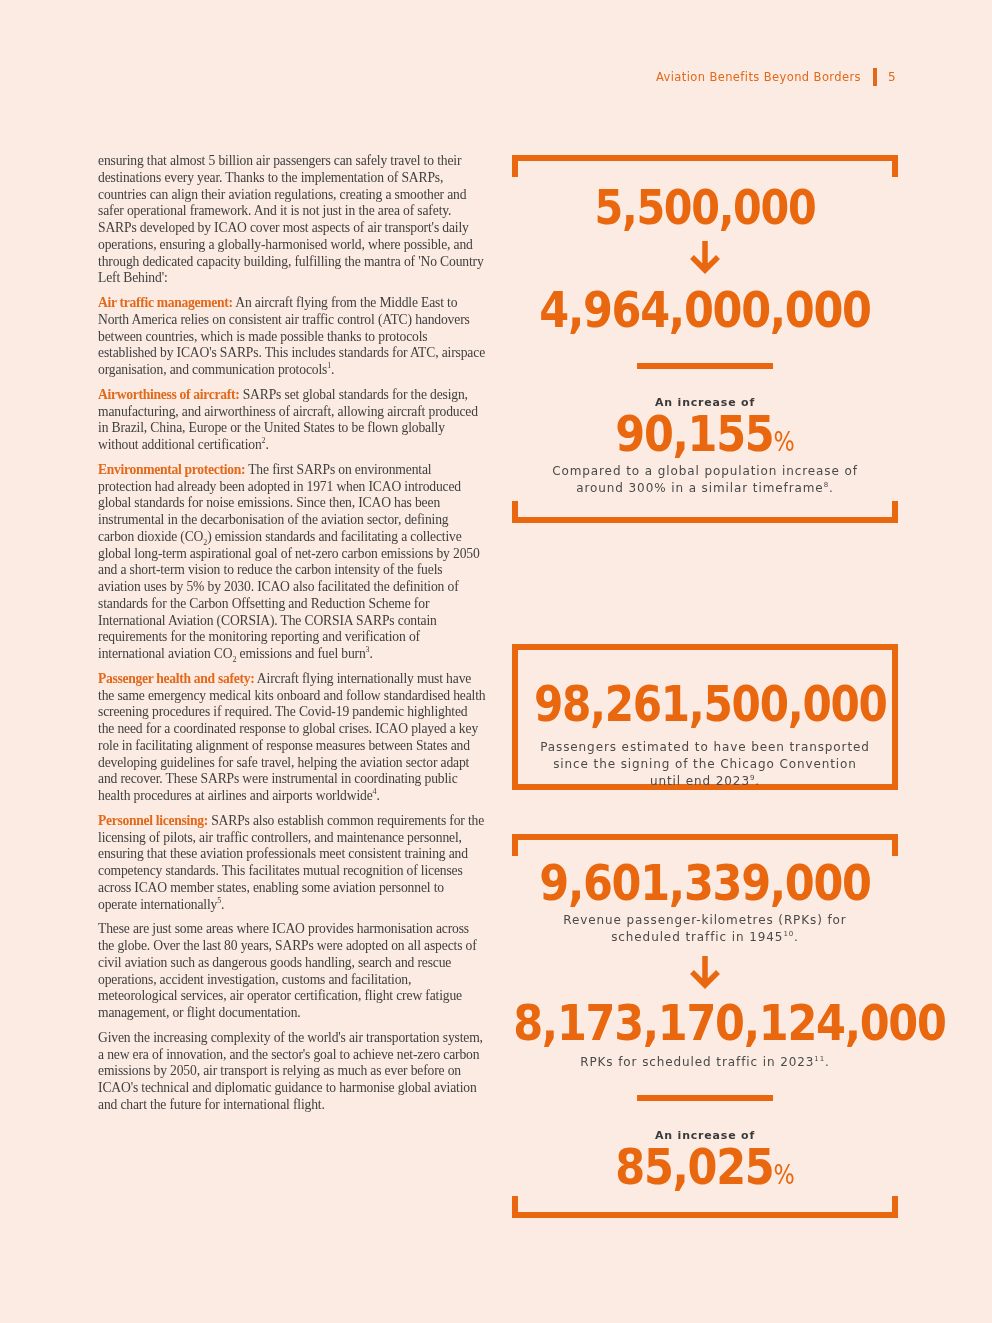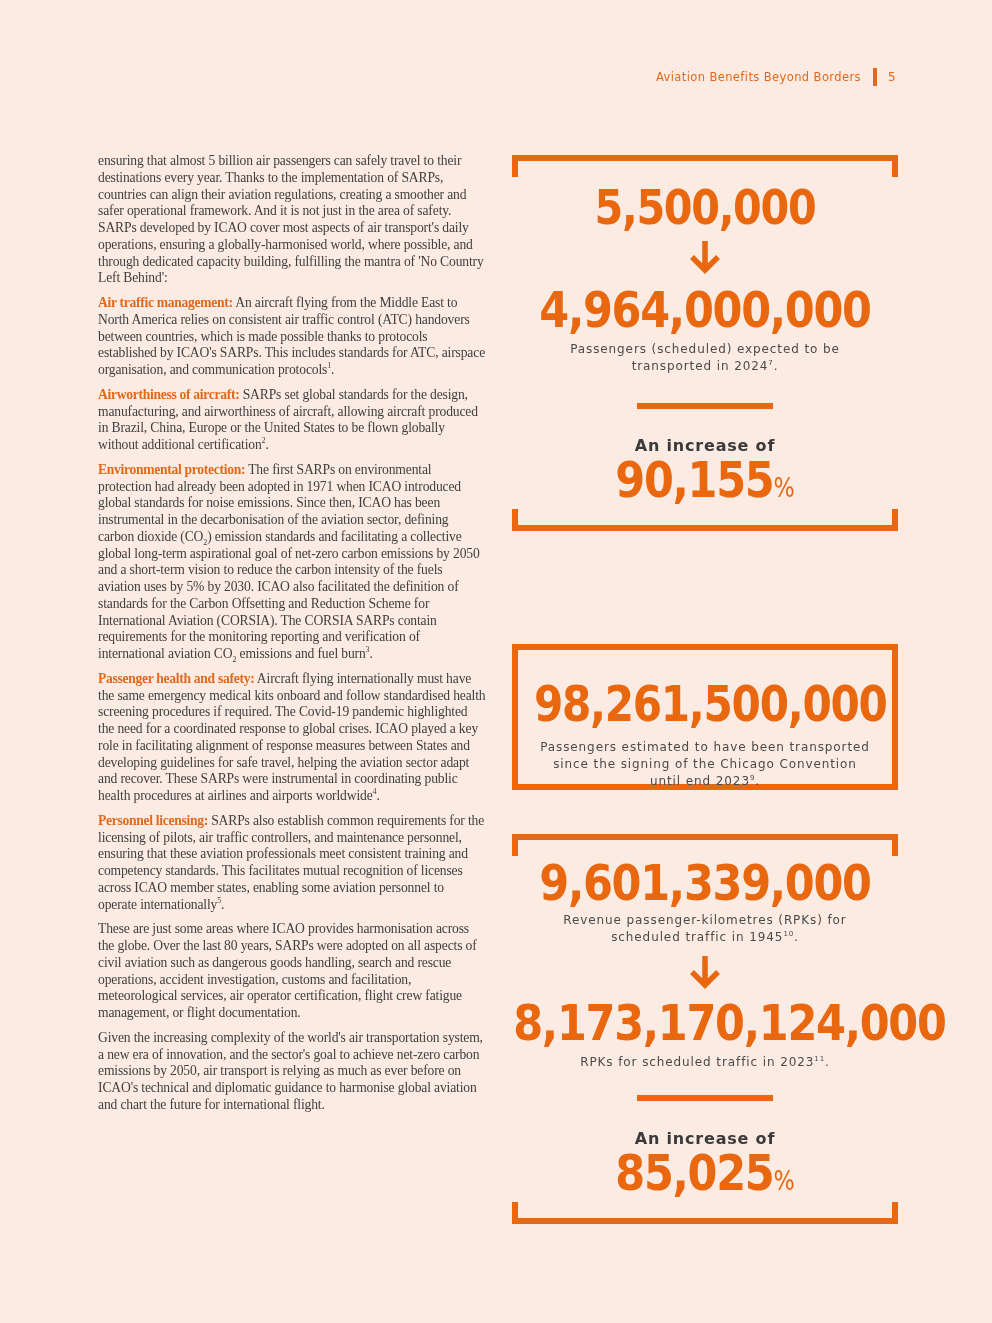--- a/index.html
+++ b/index.html
@@ -61,21 +61,21 @@
       font-weight: bold; color: #e8670f;
       letter-spacing: -1.5px; line-height: 1;
       transform: scaleX(0.86); transform-origin: center;
       white-space: nowrap;
     }
     .caption {
       font-size: 12px; line-height: 17px; color: #4a4a4a; letter-spacing: 0.9px;
     }
     .caption sup { font-size: 7px; }
     .increase-label {
-      font-size: 16px; font-weight: bold; color: #3a3a3a; letter-spacing: 0.8px;
+      font-size: 11px; font-weight: bold; color: #3a3a3a; letter-spacing: 0.8px;
     }
     .pct { font-weight: normal; font-size: 26px; letter-spacing: 0; }
     .arrow {
       width: 40px; height: 40px; margin: 0 auto; color: #e8670f;
     }
     .short-rule {
       width: 136px; height: 6px; background: #e8670f; margin: 0 auto;
     }
 
     .box {
@@ -129,29 +129,29 @@
       <span class="r"></span>
     </div>
 
   <div class="big-num" style="font-size:48px; margin-top:6px;">5,500,000</div>
 
   <svg class="arrow" style="margin-top:6px;" viewBox="0 0 40 40">
     <path d="M20 4 V32 M7 20 L20 33 L33 20" fill="none" stroke="#e8670f" stroke-width="5.5"></path>
   </svg>
 
   <div class="big-num" style="font-size:50px; margin-top:4px;">4,964,000,000</div>
-  <div class="caption" style="margin-top:6px; padding:0 50px;">
-    <span>Passengers (scheduled) expected to be transported in 2024</span><sup>7</sup>.
-  </div>
 
   <div class="short-rule" style="margin-top:28px;"></div>
 
   <div class="increase-label" style="margin-top:27px;">An increase of</div>
   <div class="big-num" style="font-size:50px; margin-top:0px;">
     <span>90,155</span><span class="pct">%</span>
+  </div>
+  <div class="caption" style="margin-top:4px; padding:0 40px;">
+    <span>Compared to a global population increase of around 300% in a similar timeframe</span><sup>8</sup>.
   </div>
 
   <div class="bracket-bottom" style="margin-top:4px;">
       <span class="l"></span>
       <span class="r"></span>
     </div>
 </div>
 
 <div class="box">
   <div class="big-num" style="font-size:49px; margin-left:-6px;">98,261,500,000</div>

